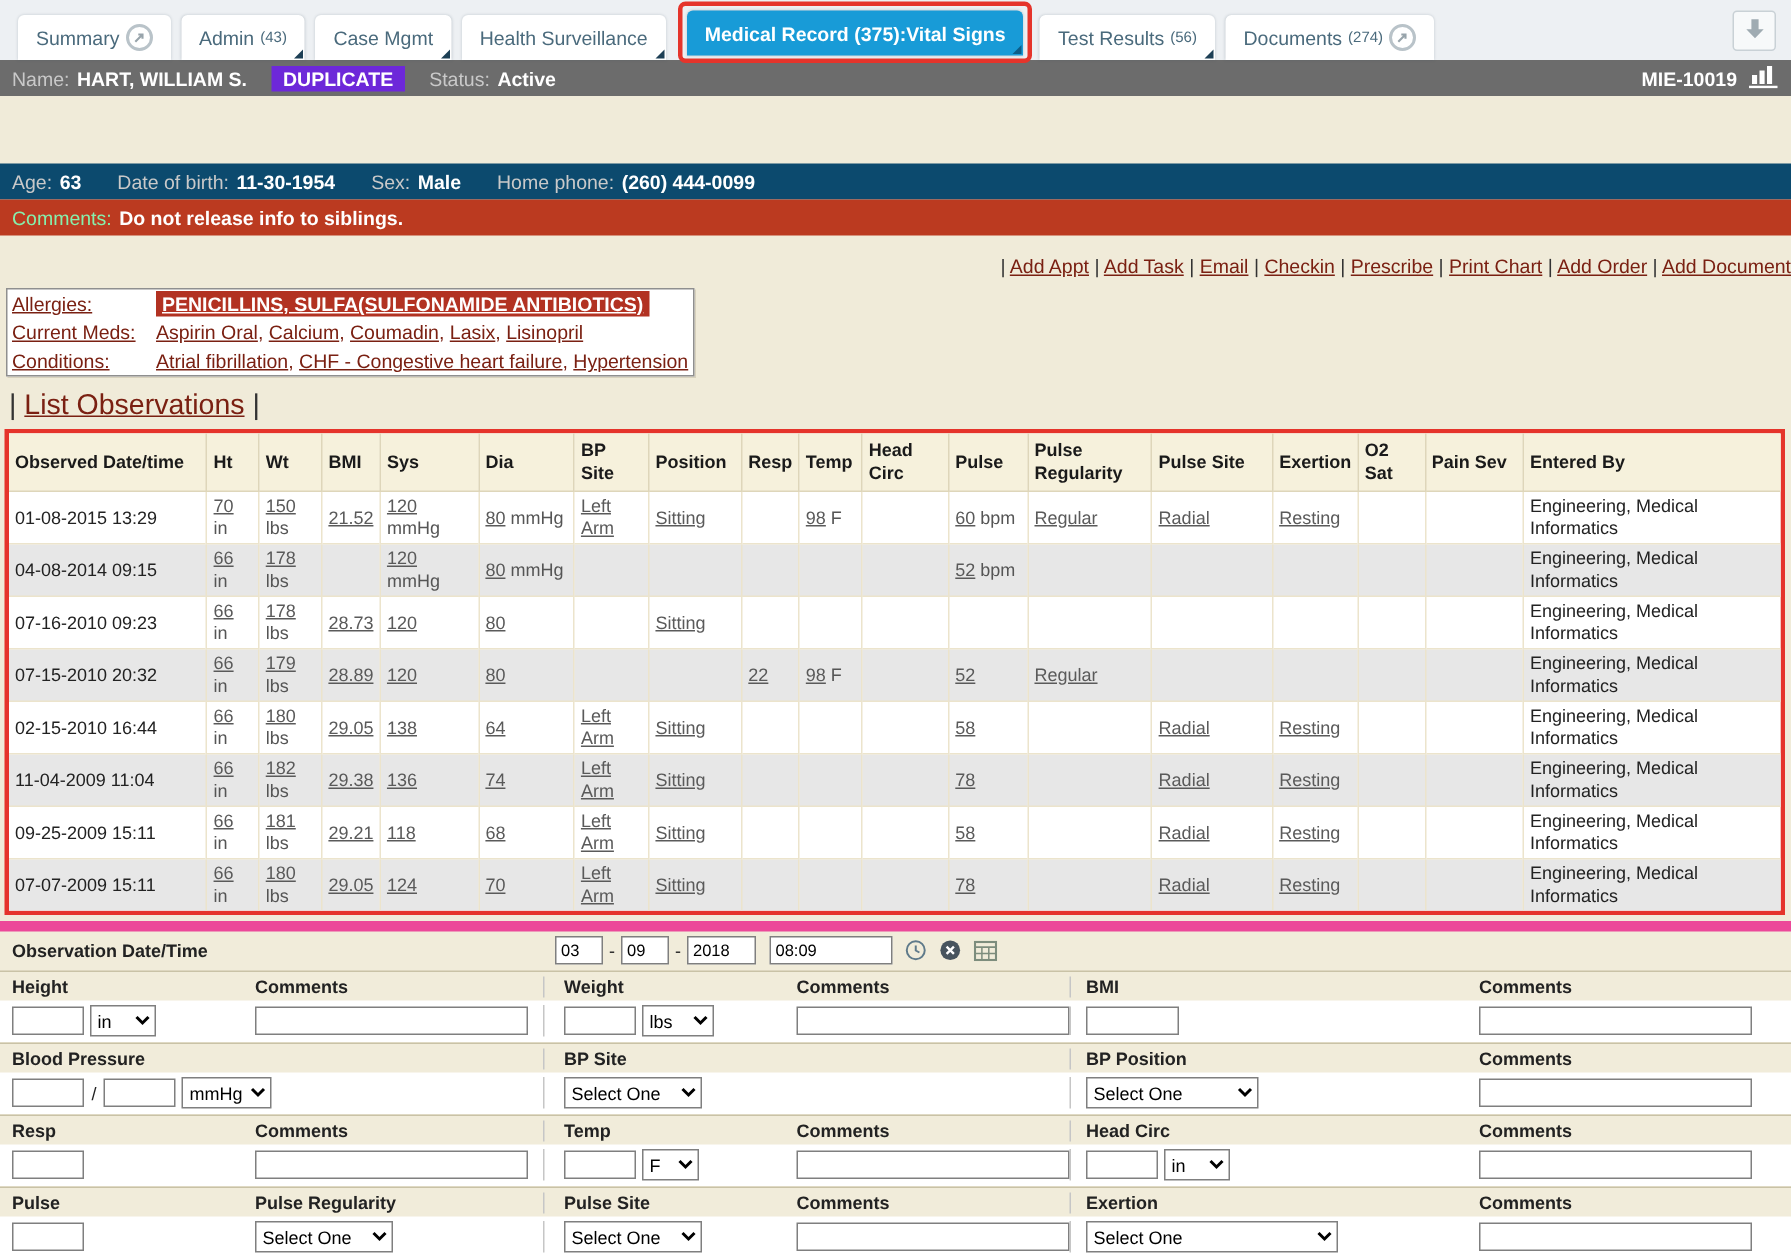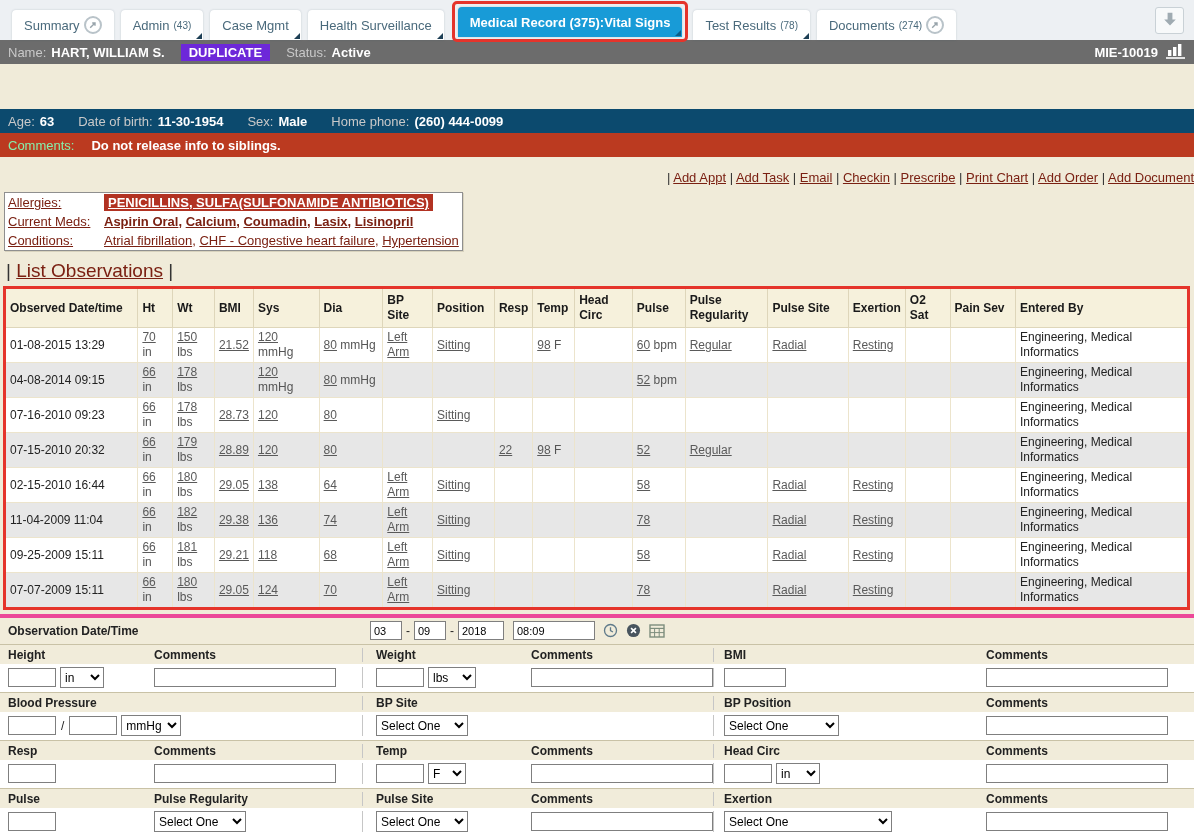--- a/index.html
+++ b/index.html
@@ -39,32 +39,32 @@
   .bar { display:flex; align-items:center; padding:12px 8px; font-size:13px; height:22px; }
   .bar1 { background:#6c6c6c; color:#fff; }
   .bar2 { background:#0c4a6e; color:#fff;margin-top:45px; }
   .bar3 { background:#bb3a20; color:#fff; }
   .blabel { color:#c9c9c9; margin-right:5px; }
   .bar3 .blabel { color:#86efac; }
   .bvalue { font-weight:bold; }
   .gap24 { width:24px; }
   .dup { background:#6d28d9; font-weight:bold; padding:1px 8px; margin:0 16px; }
   .mrn-group { margin-left:auto; display:flex; align-items:center; gap:7px; }
-  .bar3 .bvalue { margin-left:12px; }
+  .bar3 .bvalue { margin-left:0; }
 
   
   .rlink { color:#7a2012; text-decoration:underline; }
   .sep { color:#333; }
   .action-links { margin:13px 0 5px 6px; font-size:13px;text-align:right; }
   .summary-box { display:inline-block; background:#fff; border:1px solid #8f8f8f;
     margin:2px 0 0 4px; min-width:456px; box-shadow:1px 1px 0 #d8d2bd; }
   .sb-row { display:flex; padding:1px 3px; line-height:17px; font-size:13px; }
   .sb-label { width:96px; flex:none; }
   .allergy-value { background:#b23222; color:#fff; font-weight:bold; text-decoration:underline; padding:0 4px; }
-  .meds-list { color:#7a2012; font-weight:bold; }
+  .meds-list { color:#7a2012; font-weight:normal; }
   .meds-list a, .cond-list a { color:#7a2012; text-decoration:underline; }
   .cond-list { color:#7a2012; }
   .listobs { margin:9px 0 4px 6px; font-size:19px; }
 
   
   .table-redbox { border:3px solid #e5342b; margin:4px 4px 0 3px; background:#fff; }
   .obs-table { width:100%; border-collapse:collapse; font-size:12px; background:#fff; }
   .obs-table th { background:#f6f1dc; text-align:left; font-weight:bold; color:#1a1a1a;
     padding:4px 4px; border:1px solid #ded6ba; border-top:none; line-height:15px; vertical-align:middle; }
   .obs-table th:first-child { border-left:none; } .obs-table th:last-child { border-right:none; }
@@ -74,28 +74,28 @@
   .obs-table tr.alt td { background:#e7e7e7; }
   a.tlink { color:#5a5a5a; text-decoration:underline; }
   .unit { color:#555; }
   .entered { color:#6e6e6e; }
 
   
   .form-area { margin-top:4px; }
   .frow { display:flex; width:1194px; }
   .lrow { background:#f1ecda; border-top:1px solid #c9c2a6; font-weight:bold; padding:3px 0 2px; line-height:14px; }
   .irow { background:#fff; padding:3px 0 4px; align-items:center; }
-  .fdt { background:#f1ecda; border-top:4px solid #ec4899; padding:3px 0 4px; align-items:center; font-size:12px; }
+  .fdt { background:#f1ecda; border-top:7px solid #ec4899; padding:3px 0 4px; align-items:center; font-size:12px; }
   .fdt-label { width:370px; padding-left:8px; font-weight:bold; }
   .fdt-inputs { display:flex; align-items:center; gap:3px; }
   .g { display:flex; }
   .g1 { width:362px; }
   .g2 { width:351px; border-left:1px solid #c6c6c6; }
   .g3 { flex:1; border-left:1px solid #c6c6c6; }
-  .g1 .f1 { width:154px; padding-left:8px; }
+  .g1 .f1 { width:170px; padding-left:8px; }
   .g2 .f1 { width:168px; padding-left:13px; }
   .g3 .f1 { width:272px; padding-left:10px; }
   .f1, .f2 { display:flex; align-items:center; gap:4px; }
   .f2 { flex:1; }
   .fwide { width:auto !important; flex:1; }
   input[type=text] { border:1px solid #7f7f7f; height:19px; font-size:11px; padding:1px 3px;
     font-family:"Liberation Sans", sans-serif; background:#fff; }
   select { border:1px solid #7f7f7f; height:21px; font-size:12px; background:#fff;
     font-family:"Liberation Sans", sans-serif; }
   .in-num { width:48px; }
@@ -140,21 +140,21 @@
         <span class="wedge"></span>
       </div>
       <div class="tab-highlight">
         <div class="tab active">
           <span class="tab-label">Medical Record (375):Vital Signs</span>
           <span class="wedge"></span>
         </div>
       </div>
       <div class="tab">
         <span class="tab-label">Test Results</span>
-        <span class="tab-count">(78)</span>
+        <span class="tab-count">(56)</span>
         <span class="wedge"></span>
       </div>
       <div class="tab">
         <span class="tab-label">Documents</span>
         <span class="tab-count">(274)</span>
         <span class="popout">
           <svg width="10" height="10" viewBox="0 0 10 10">
             <path d="M2.2 7.8 L7 3 M4.2 3 H7 V5.8" stroke="#98a4ab" stroke-width="1.4" fill="none"></path>
           </svg>
         </span>

